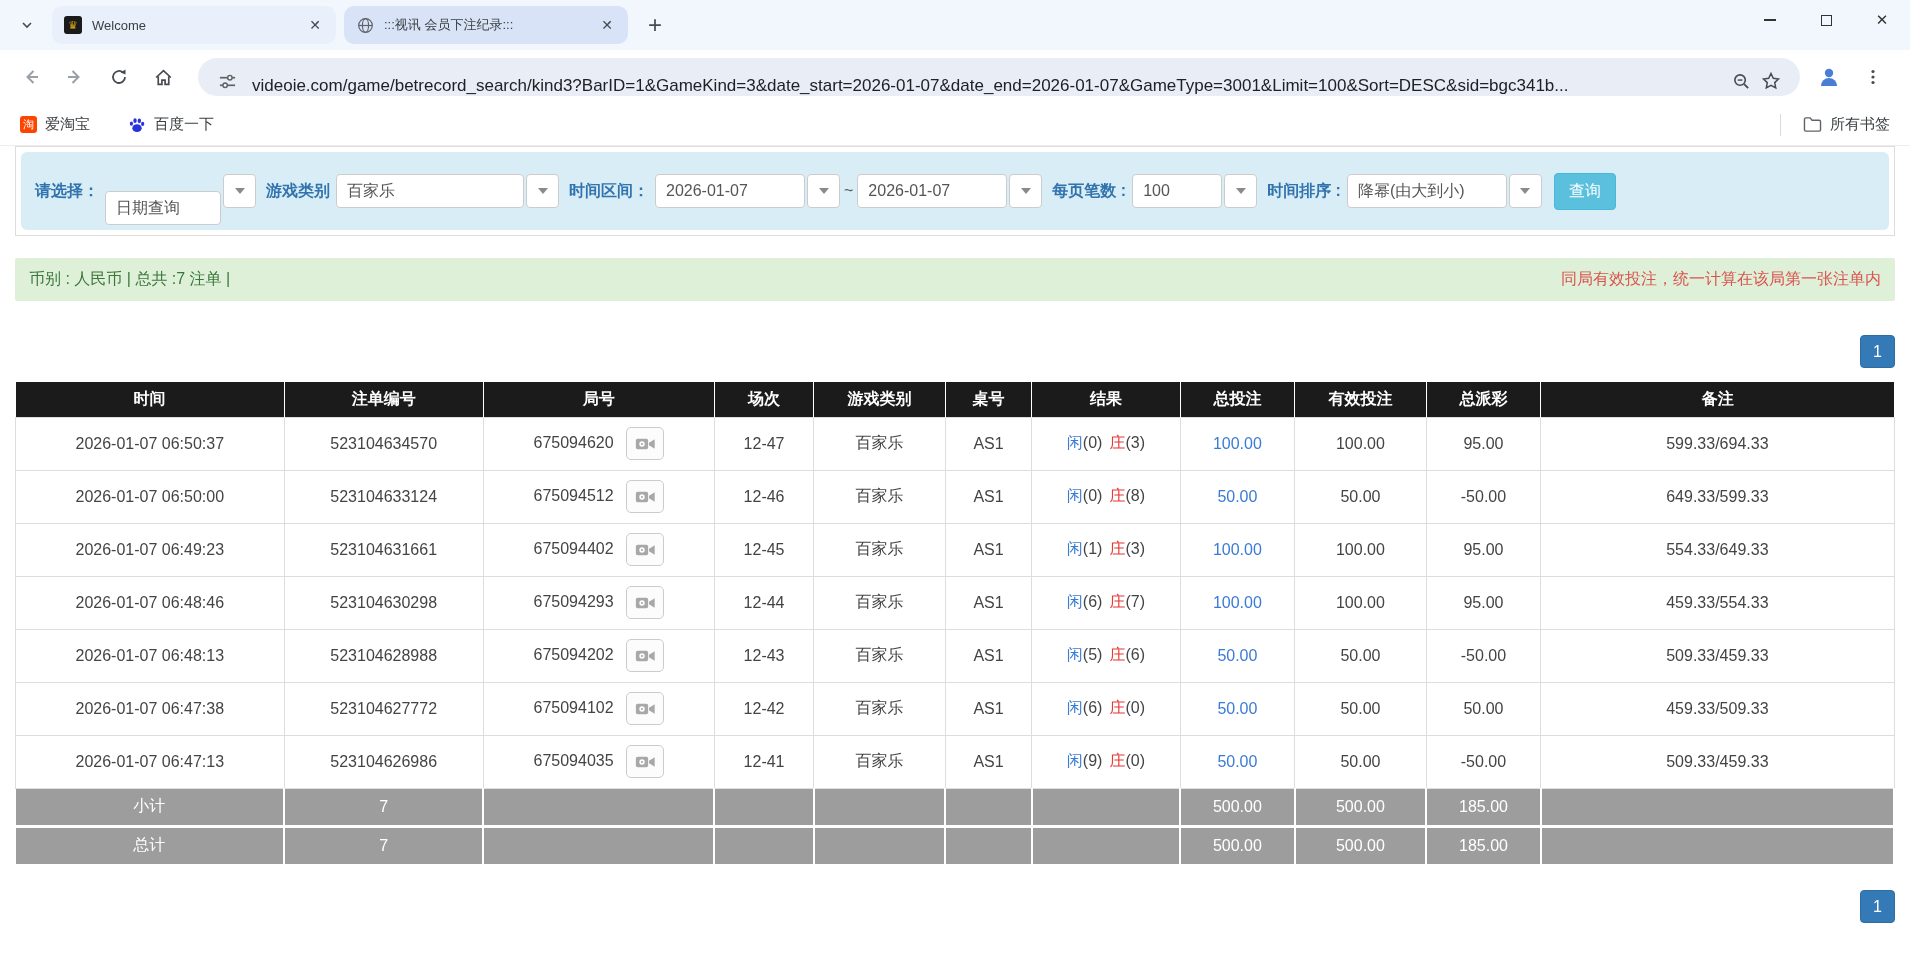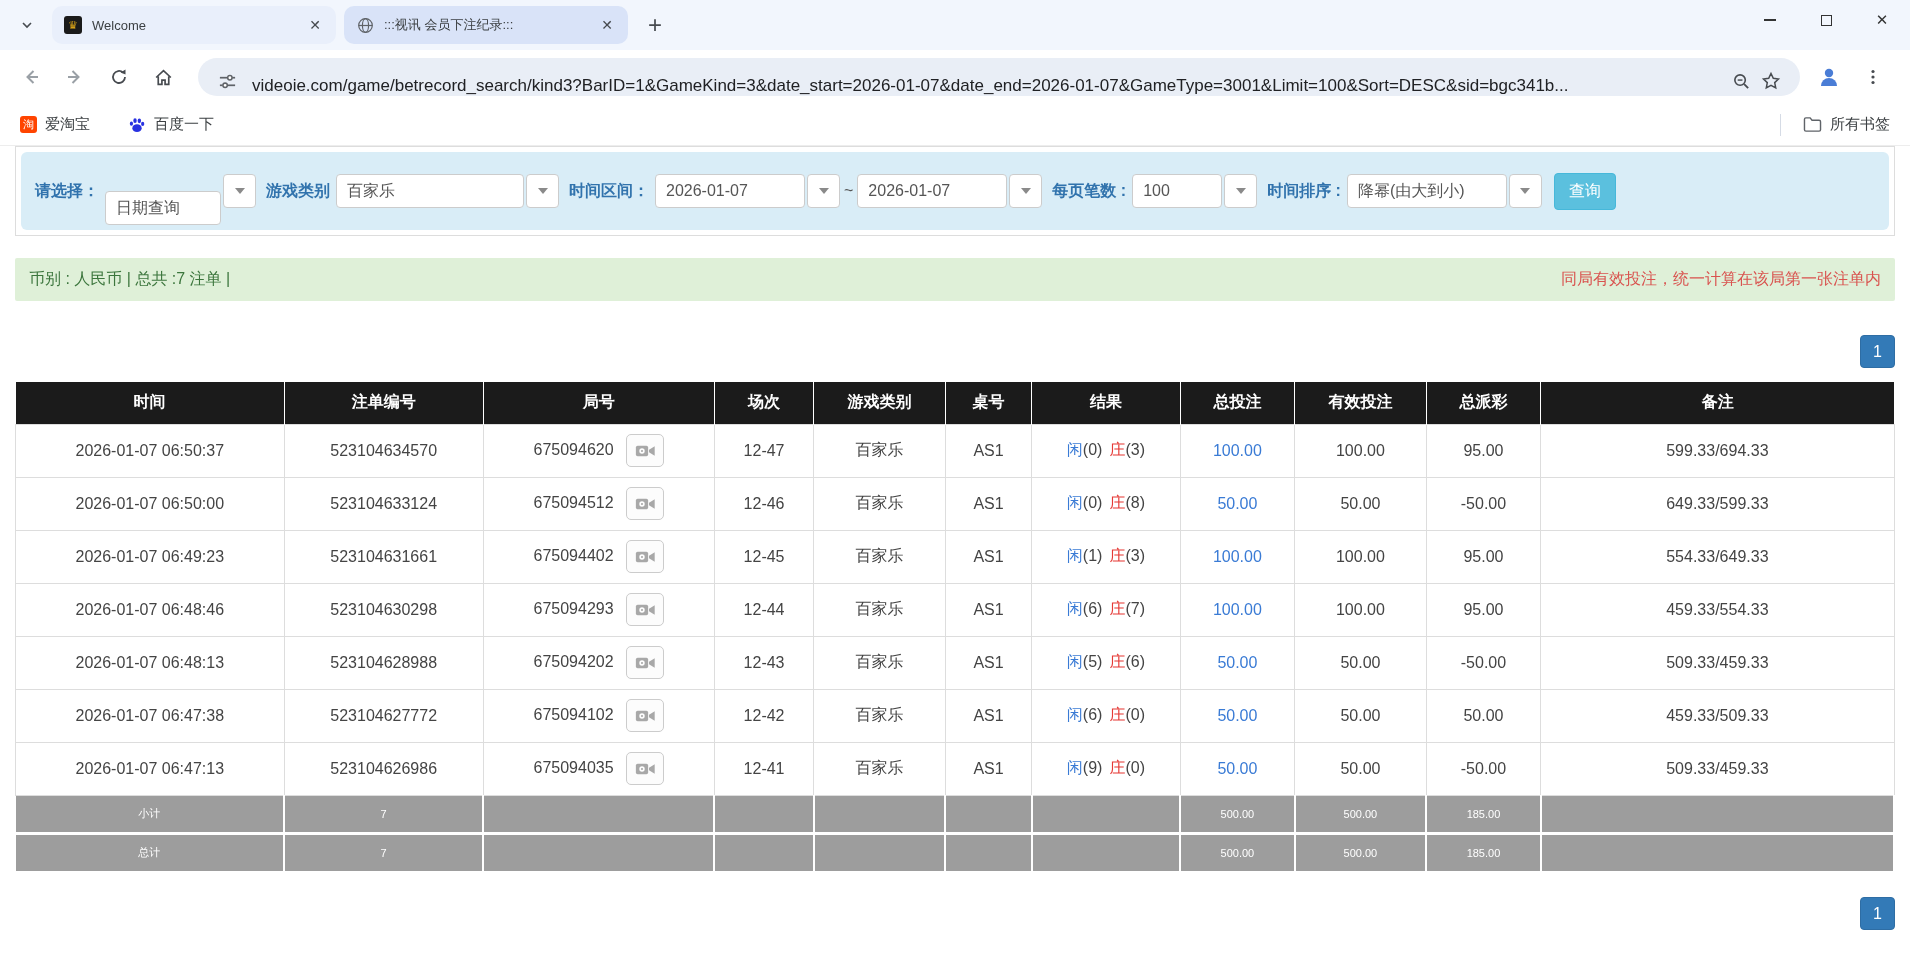--- a/index.html
+++ b/index.html
@@ -54,24 +54,24 @@
 
   .summary-bar { margin-top: 22px; background: #dff0d8; padding: 11px 14px; display: flex; justify-content: space-between; align-items: center; border-radius: 2px; }
   .summary-left { color: #3c763d; font-size: 16px; }
   .summary-right { color: #d9534f; font-size: 16px; }
 
   .pager { display: flex; justify-content: flex-end; margin: 34px 0 14px 0; }
   .pager.bottom { margin: 26px 0 0 0; }
   .page-btn { min-width: 35px; height: 33px; background: #337ab7; border: 1px solid #2e6da4; border-radius: 4px; color: #fff; font-size: 16px; cursor: pointer; font-family: inherit; }
 
   table.bets { width: 100%; border-collapse: collapse; table-layout: fixed; }
-  table.bets thead th { background: #1b1b1b; color: #fff; font-weight: bold; font-size: 16px; height: 42px; text-align: center; }
+  table.bets thead th { background: #1b1b1b; color: #fff; font-weight: bold; font-size: 16px; height: 35px; text-align: center; }
   table.bets thead th:not(:last-child) { border-right: 1px solid #fff; }
   table.bets tbody td { background: #fff; border: 1px solid #ddd; height: 53px; text-align: center; font-size: 16px; color: #444; vertical-align: middle; }
-  table.bets tfoot td { background: #9d9d9d; color: #fff; height: 38px; text-align: center; font-size: 11px; border-right: 2px solid #fff; }
+  table.bets tfoot td { background: #9d9d9d; color: #fff; height: 38px; text-align: center; font-size: 16px; border-right: 2px solid #fff; }
   table.bets tfoot tr.grand td { border-top: 3px solid #fff; }
   .amount-link { color: #3a7bd5; cursor: pointer; }
   .res-p { color: #3a7bd5; }
   .res-b { color: #e53935; margin-left: 7px; }
   .res-score { color: #444; }
   td.neg { color: #e53935; }
   .video-btn { display: inline-flex; align-items: center; justify-content: center; width: 38px; height: 33px; border: 1px solid #ccc; border-radius: 5px; background: #fcfcfc; margin-left: 8px; vertical-align: middle; cursor: pointer; }
 
   svg.ic { display: block; }
 </style>

